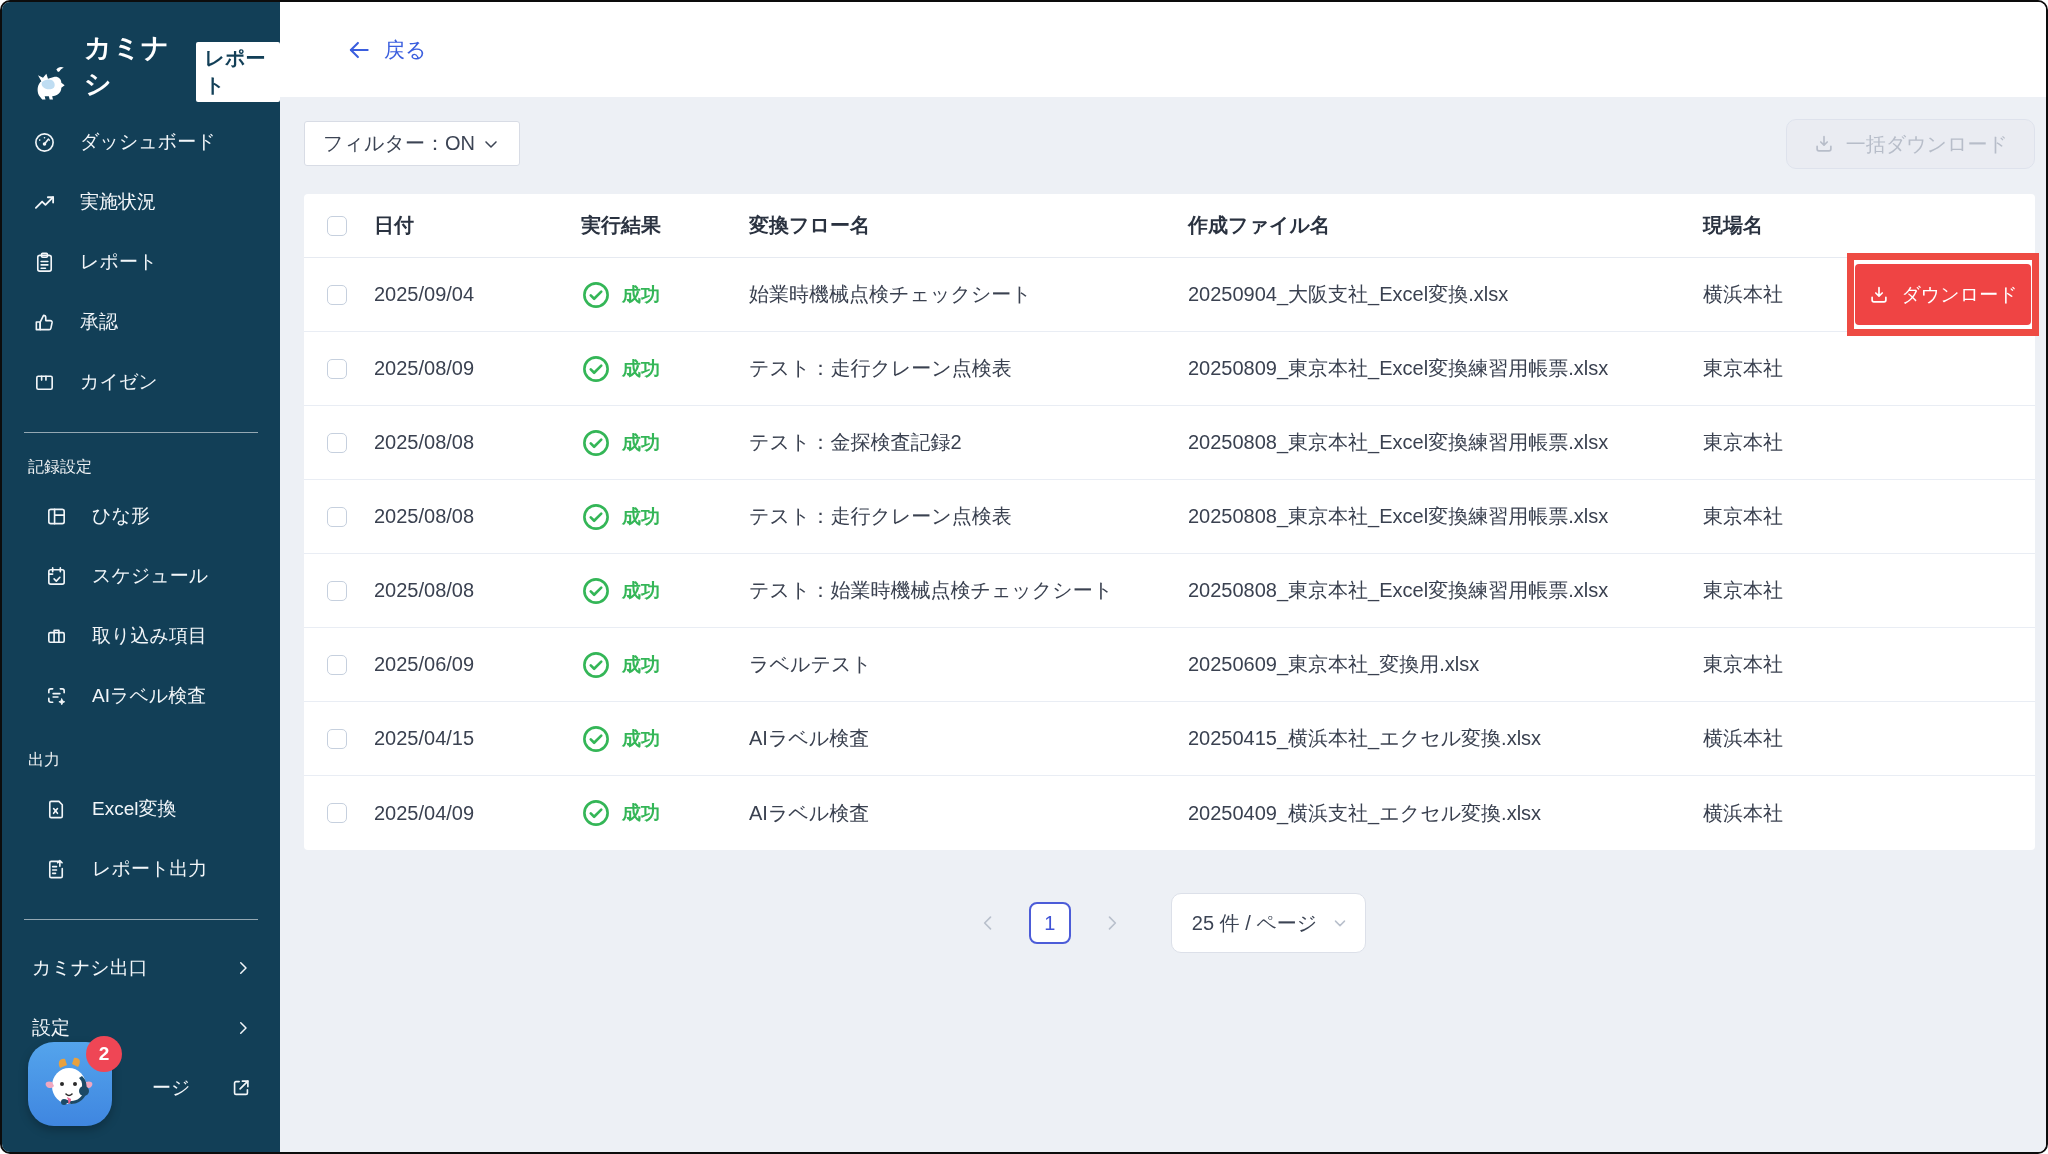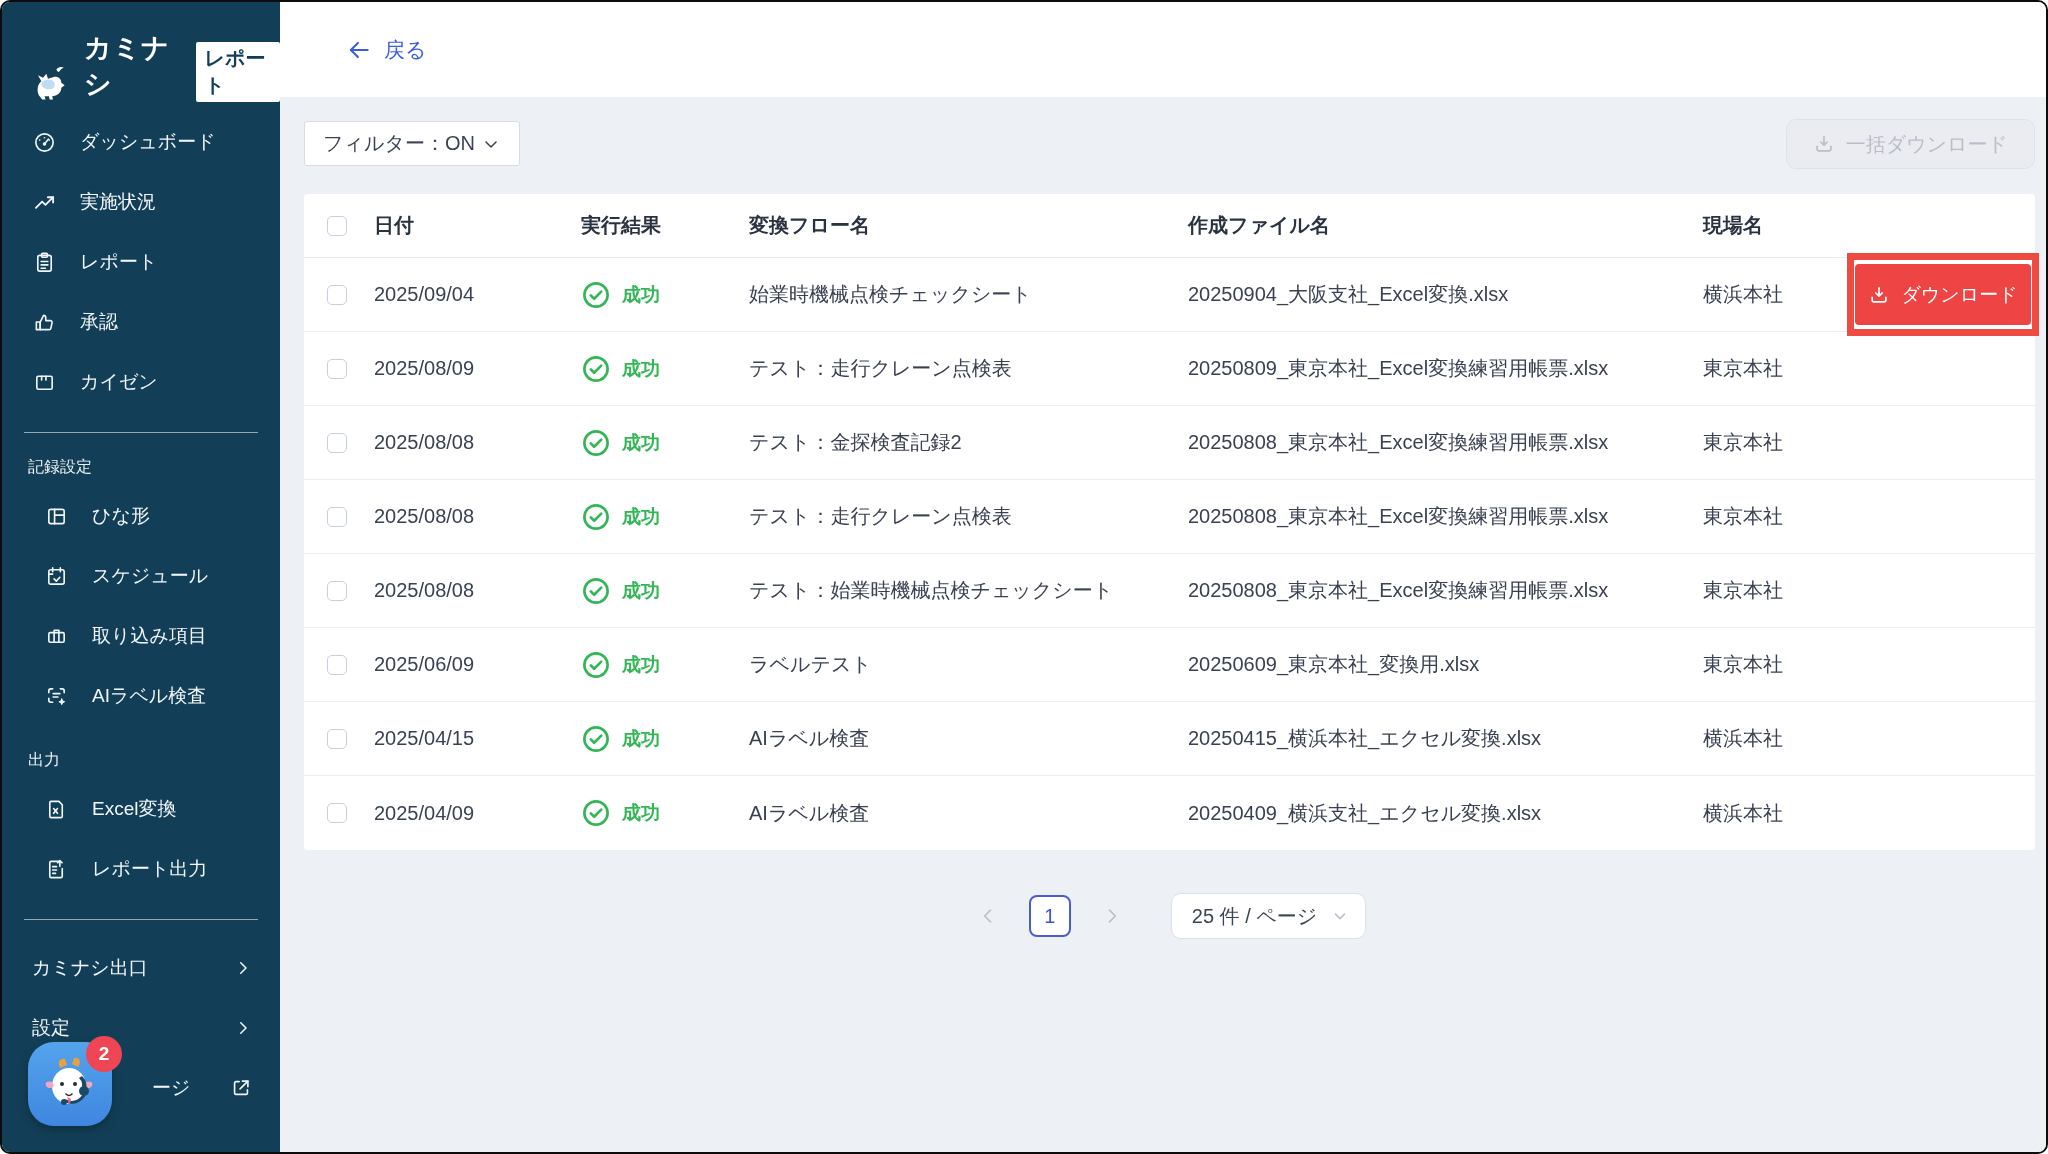--- a/index.html
+++ b/index.html
@@ -83,21 +83,21 @@
     cursor:pointer;font-family:inherit;
   }
   
   .pager{display:flex;align-items:center;justify-content:center;margin-top:43px;gap:26px}
   .pchev{width:30px;height:30px;display:flex;align-items:center;justify-content:center;color:#B9C0CC;cursor:pointer}
   .pnum{
     width:42px;height:42px;border:2px solid #4C5CD8;border-radius:8px;background:#fff;
     color:#4053D6;font-size:20px;display:flex;align-items:center;justify-content:center;cursor:pointer;font-family:inherit;
   }
   .psize{
-    margin-left:18px;height:46px;min-width:168px;padding:0 16px 0 20px;background:#fff;
+    margin-left:18px;height:60px;min-width:168px;padding:0 16px 0 20px;background:#fff;
     border:1px solid #DCE0E9;border-radius:10px;display:flex;align-items:center;gap:14px;
     font-size:20px;color:#3C4454;cursor:pointer;
   }
   svg{display:block}
 </style>
 </head>
 <body>
 
 <div class="screen">
 

